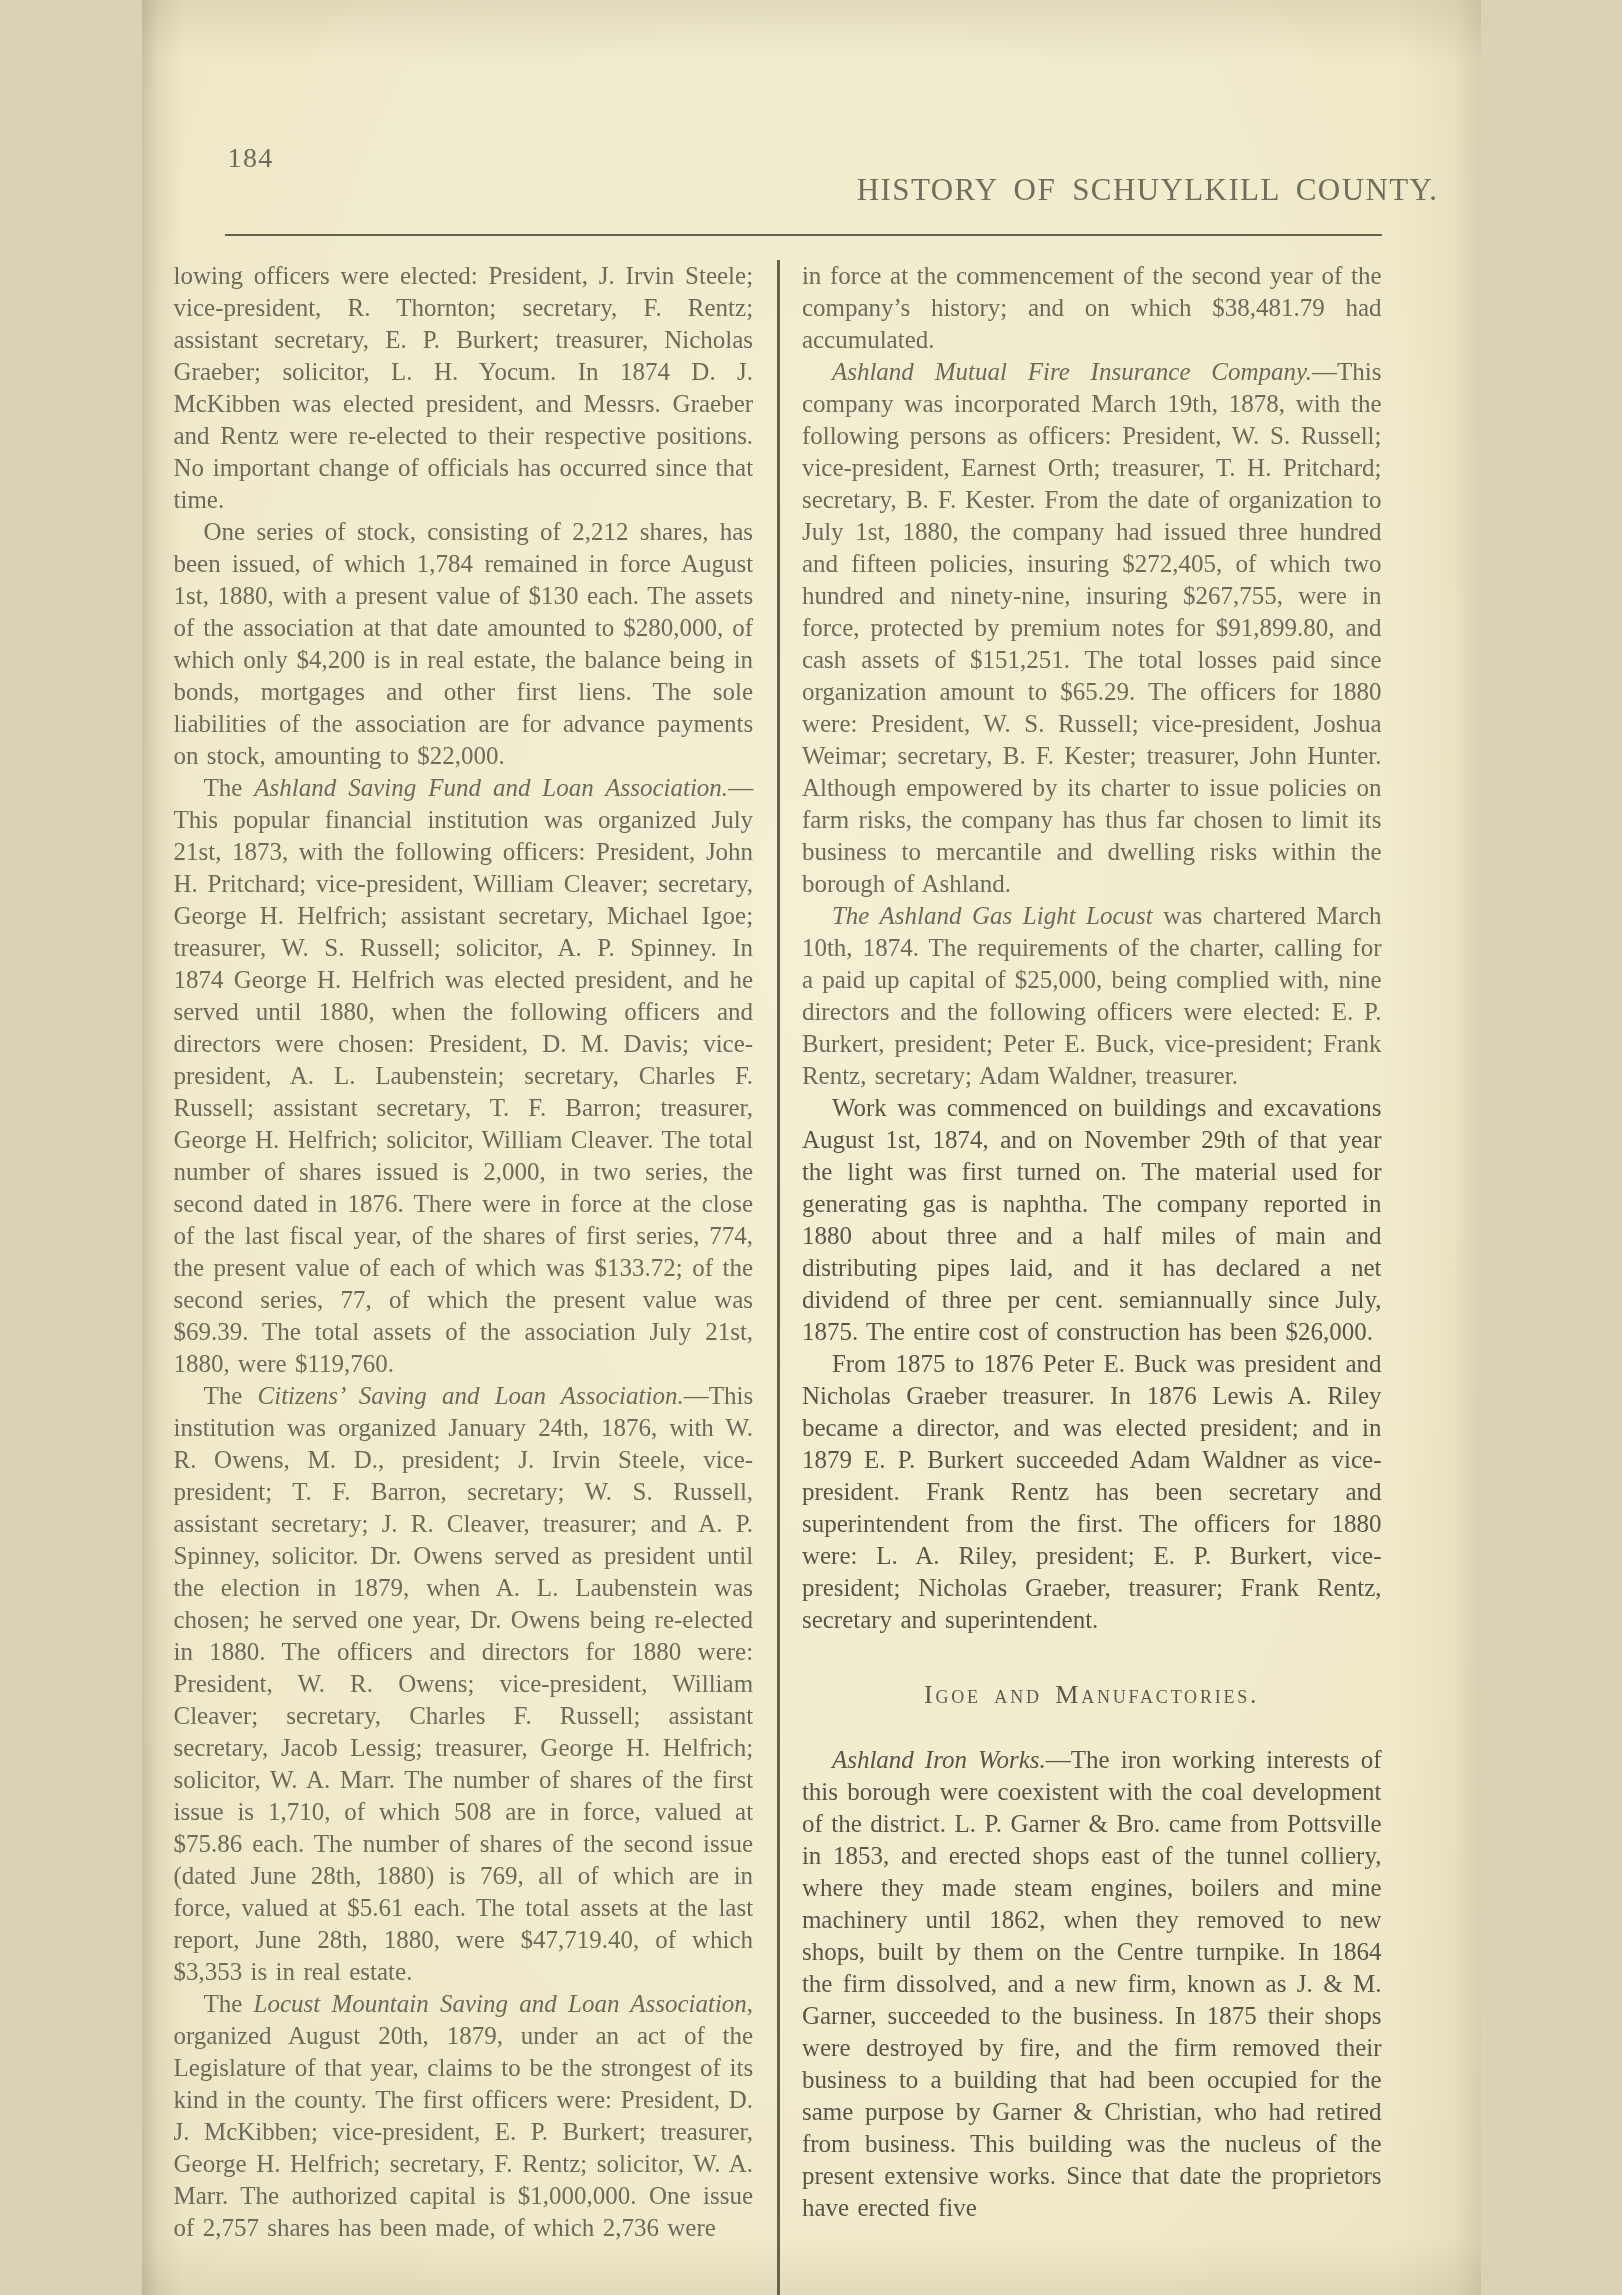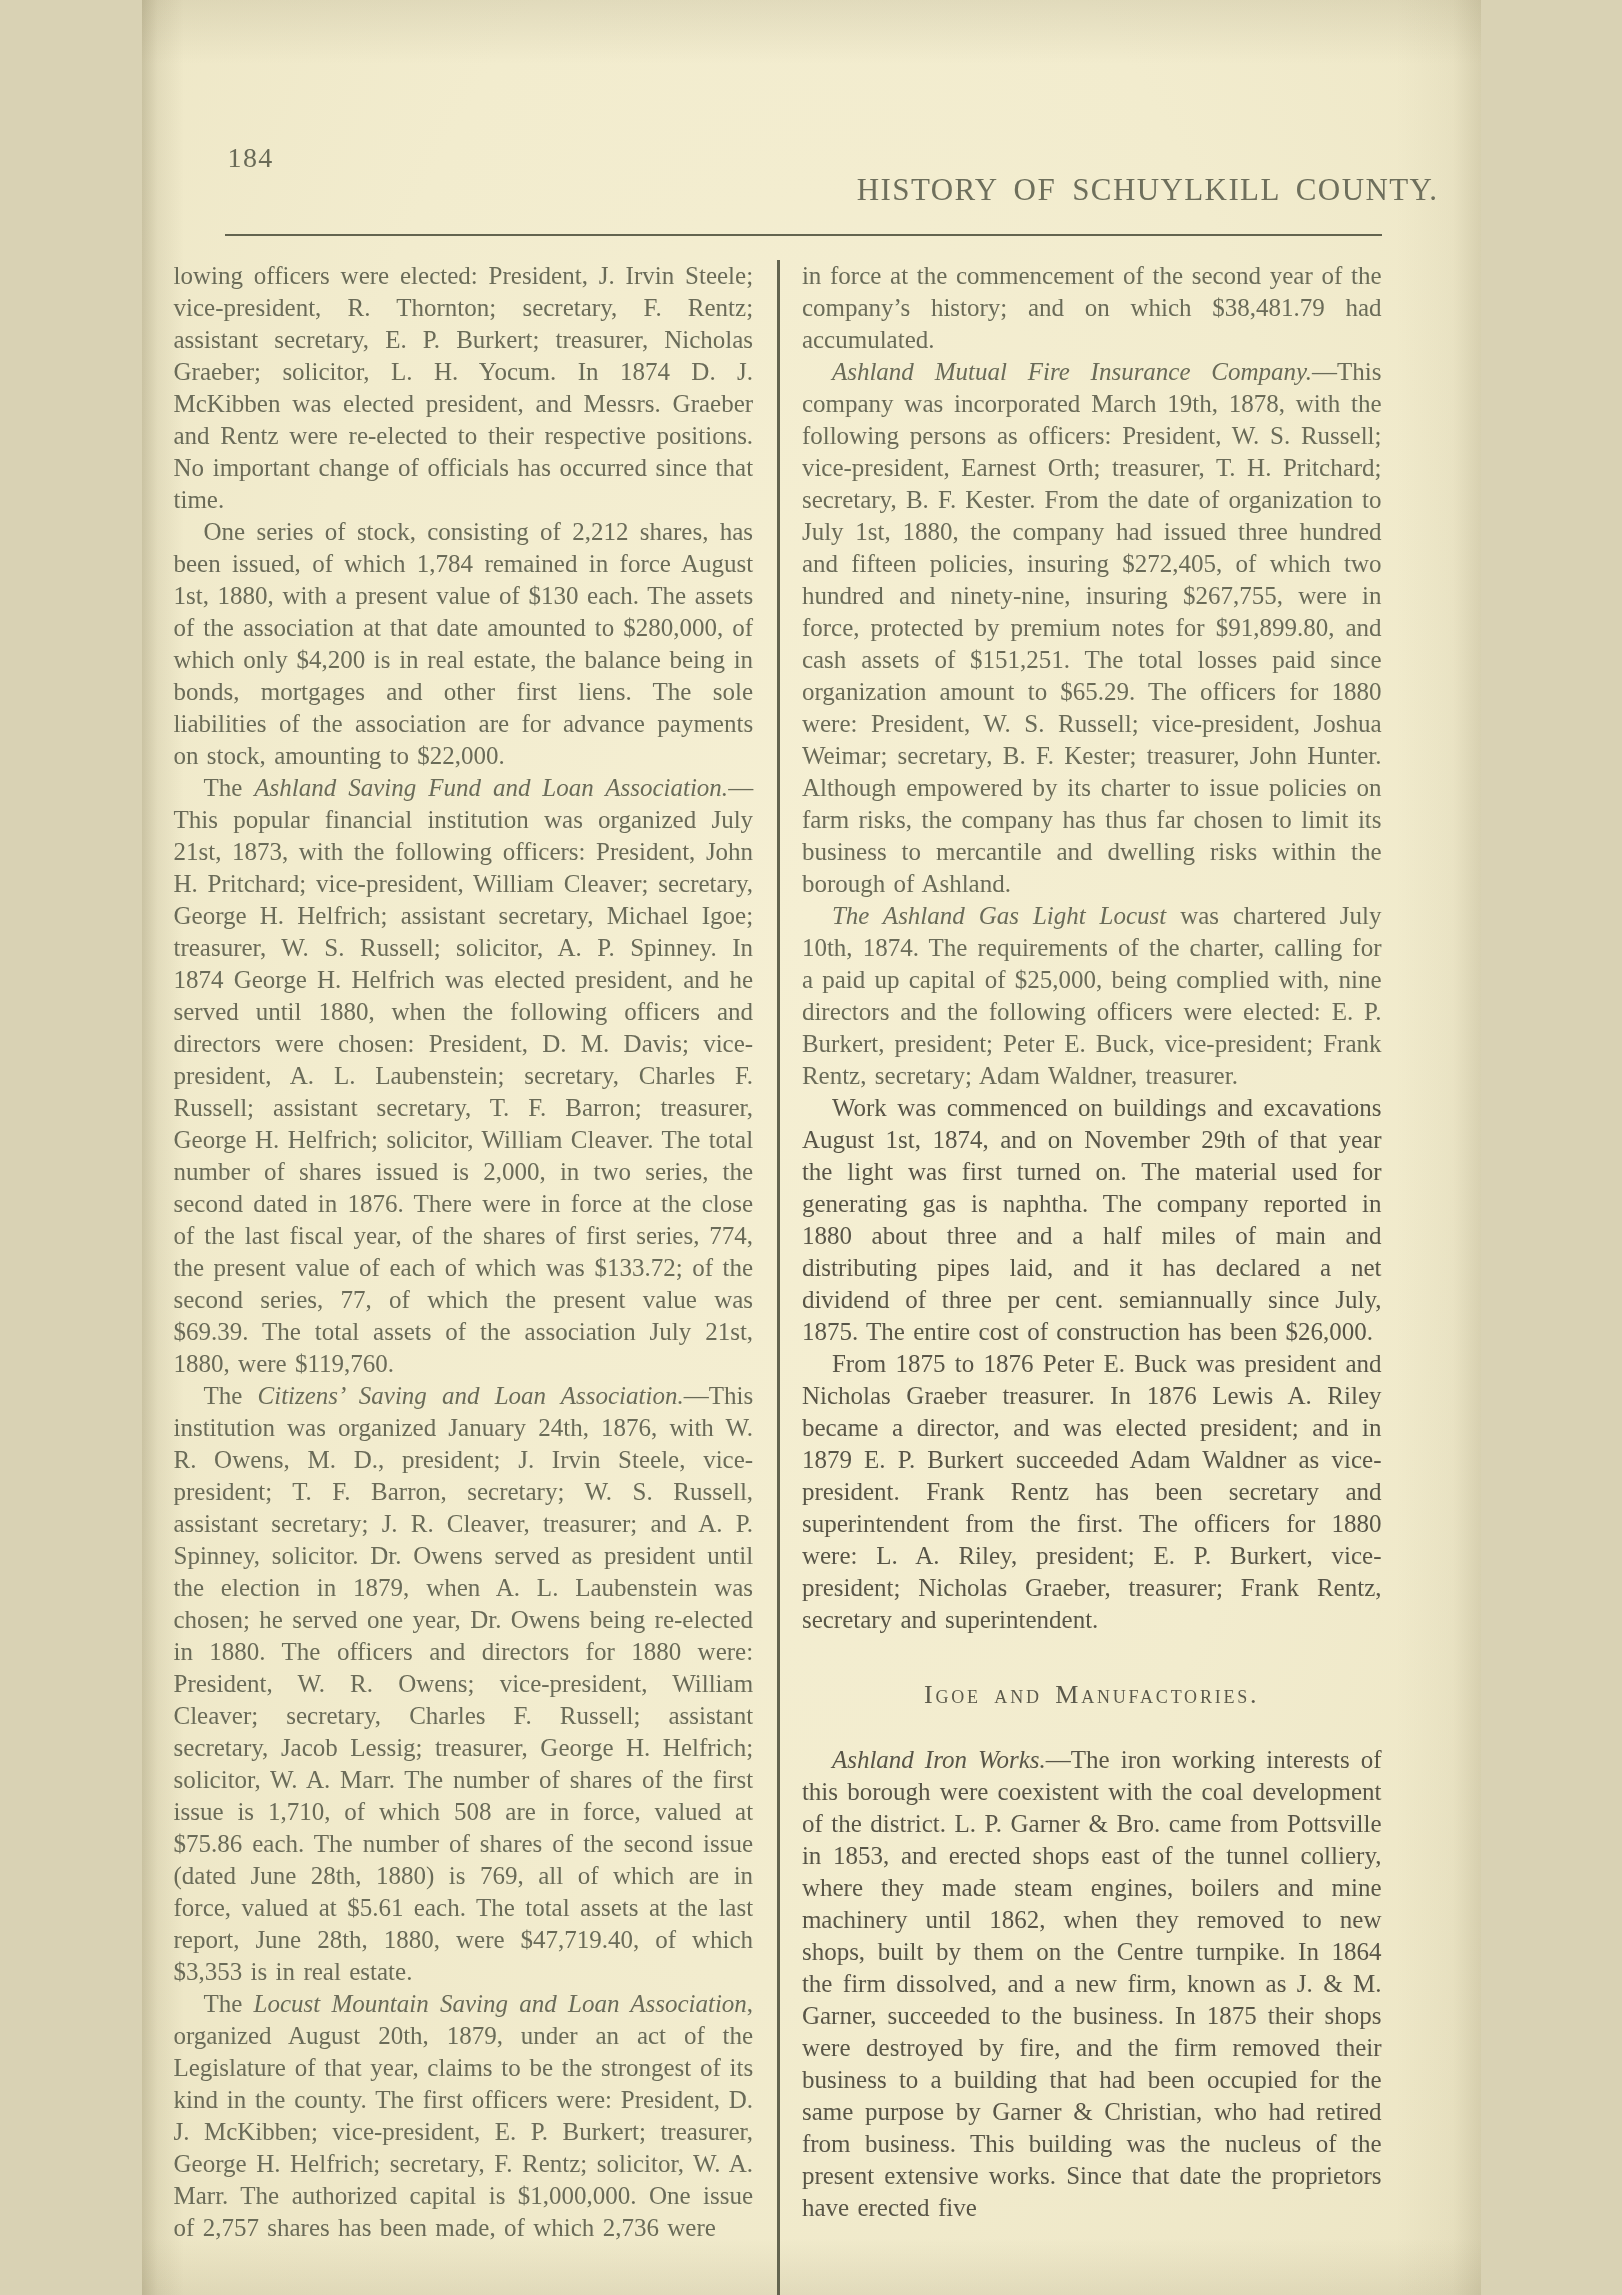--- a/index.html
+++ b/index.html
@@ -86,21 +86,21 @@
       <p class="para indent"><span>The </span><i>Ashland Saving Fund and Loan Association.</i><span>—This popular financial institution was organized July 21st, 1873, with the following officers: President, John H. Pritchard; vice-president, William Cleaver; secretary, George H. Helfrich; assistant secretary, Michael Igoe; treasurer, W. S. Russell; solicitor, A. P. Spinney. In 1874 George H. Helfrich was elected president, and he served until 1880, when the following officers and directors were chosen: President, D. M. Davis; vice-president, A. L. Laubenstein; secretary, Charles F. Russell; assistant secretary, T. F. Barron; treasurer, George H. Helfrich; solicitor, William Cleaver. The total number of shares issued is 2,000, in two series, the second dated in 1876. There were in force at the close of the last fiscal year, of the shares of first series, 774, the present value of each of which was $133.72; of the second series, 77, of which the present value was $69.39. The total assets of the association July 21st, 1880, were $119,760.</span></p>
       <p class="para indent"><span>The </span><i>Citizens’ Saving and Loan Association.</i><span>—This institution was organized January 24th, 1876, with W. R. Owens, M. D., president; J. Irvin Steele, vice-president; T. F. Barron, secretary; W. S. Russell, assistant secretary; J. R. Cleaver, treasurer; and A. P. Spinney, solicitor. Dr. Owens served as president until the election in 1879, when A. L. Laubenstein was chosen; he served one year, Dr. Owens being re-elected in 1880. The officers and directors for 1880 were: President, W. R. Owens; vice-president, William Cleaver; secretary, Charles F. Russell; assistant secretary, Jacob Lessig; treasurer, George H. Helfrich; solicitor, W. A. Marr. The number of shares of the first issue is 1,710, of which 508 are in force, valued at $75.86 each. The number of shares of the second issue (dated June 28th, 1880) is 769, all of which are in force, valued at $5.61 each. The total assets at the last report, June 28th, 1880, were $47,719.40, of which $3,353 is in real estate.</span></p>
       <p class="para indent"><span>The </span><i>Locust Mountain Saving and Loan Association</i><span>, organized August 20th, 1879, under an act of the Legislature of that year, claims to be the strongest of its kind in the county. The first officers were: President, D. J. McKibben; vice-president, E. P. Burkert; treasurer, George H. Helfrich; secretary, F. Rentz; solicitor, W. A. Marr. The authorized capital is $1,000,000. One issue of 2,757 shares has been made, of which 2,736 were</span></p>
     </div>
 
     <div class="divider-v"></div>
 
     <div class="col col-right">
       <p class="para flush"><span>in force at the commencement of the second year of the company’s history; and on which $38,481.79 had accumulated.</span></p>
       <p class="para indent"><i>Ashland Mutual Fire Insurance Company.</i><span>—This company was incorporated March 19th, 1878, with the following persons as officers: President, W. S. Russell; vice-president, Earnest Orth; treasurer, T. H. Pritchard; secretary, B. F. Kester. From the date of organization to July 1st, 1880, the company had issued three hundred and fifteen policies, insuring $272,405, of which two hundred and ninety-nine, insuring $267,755, were in force, protected by premium notes for $91,899.80, and cash assets of $151,251. The total losses paid since organization amount to $65.29. The officers for 1880 were: President, W. S. Russell; vice-president, Joshua Weimar; secretary, B. F. Kester; treasurer, John Hunter. Although empowered by its charter to issue policies on farm risks, the company has thus far chosen to limit its business to mercantile and dwelling risks within the borough of Ashland.</span></p>
-      <p class="para indent"><i>The Ashland Gas Light Locust</i><span> was chartered July 10th, 1874. The requirements of the charter, calling for a paid up capital of $25,000, being complied with, nine directors and the following officers were elected: E. P. Burkert, president; Peter E. Buck, vice-president; Frank Rentz, secretary; Adam Waldner, treasurer.</span></p>
+      <p class="para indent"><i>The Ashland Gas Light Locust</i><span> was chartered March 10th, 1874. The requirements of the charter, calling for a paid up capital of $25,000, being complied with, nine directors and the following officers were elected: E. P. Burkert, president; Peter E. Buck, vice-president; Frank Rentz, secretary; Adam Waldner, treasurer.</span></p>
       <p class="para indent dark"><span>Work was commenced on buildings and excavations August 1st, 1874, and on November 29th of that year the light was first turned on. The material used for generating gas is naphtha. The company reported in 1880 about three and a half miles of main and distributing pipes laid, and it has declared a net dividend of three per cent. semiannually since July, 1875. The entire cost of construction has been $26,000.</span></p>
       <p class="para indent dark"><span>From 1875 to 1876 Peter E. Buck was president and Nicholas Graeber treasurer. In 1876 Lewis A. Riley became a director, and was elected president; and in 1879 E. P. Burkert succeeded Adam Waldner as vice-president. Frank Rentz has been secretary and superintendent from the first. The officers for 1880 were: L. A. Riley, president; E. P. Burkert, vice-president; Nicholas Graeber, treasurer; Frank Rentz, secretary and superintendent.</span></p>
       <h3 class="section-heading">Igoe and Manufactories.</h3>
       <p class="para indent dark"><i>Ashland Iron Works.</i><span>—The iron working interests of this borough were coexistent with the coal development of the district. L. P. Garner &amp; Bro. came from Pottsville in 1853, and erected shops east of the tunnel colliery, where they made steam engines, boilers and mine machinery until 1862, when they removed to new shops, built by them on the Centre turnpike. In 1864 the firm dissolved, and a new firm, known as J. &amp; M. Garner, succeeded to the business. In 1875 their shops were destroyed by fire, and the firm removed their business to a building that had been occupied for the same purpose by Garner &amp; Christian, who had retired from business. This building was the nucleus of the present extensive works. Since that date the proprietors have erected five</span></p>
     </div>
 
   </div>
 
 </div>
 

